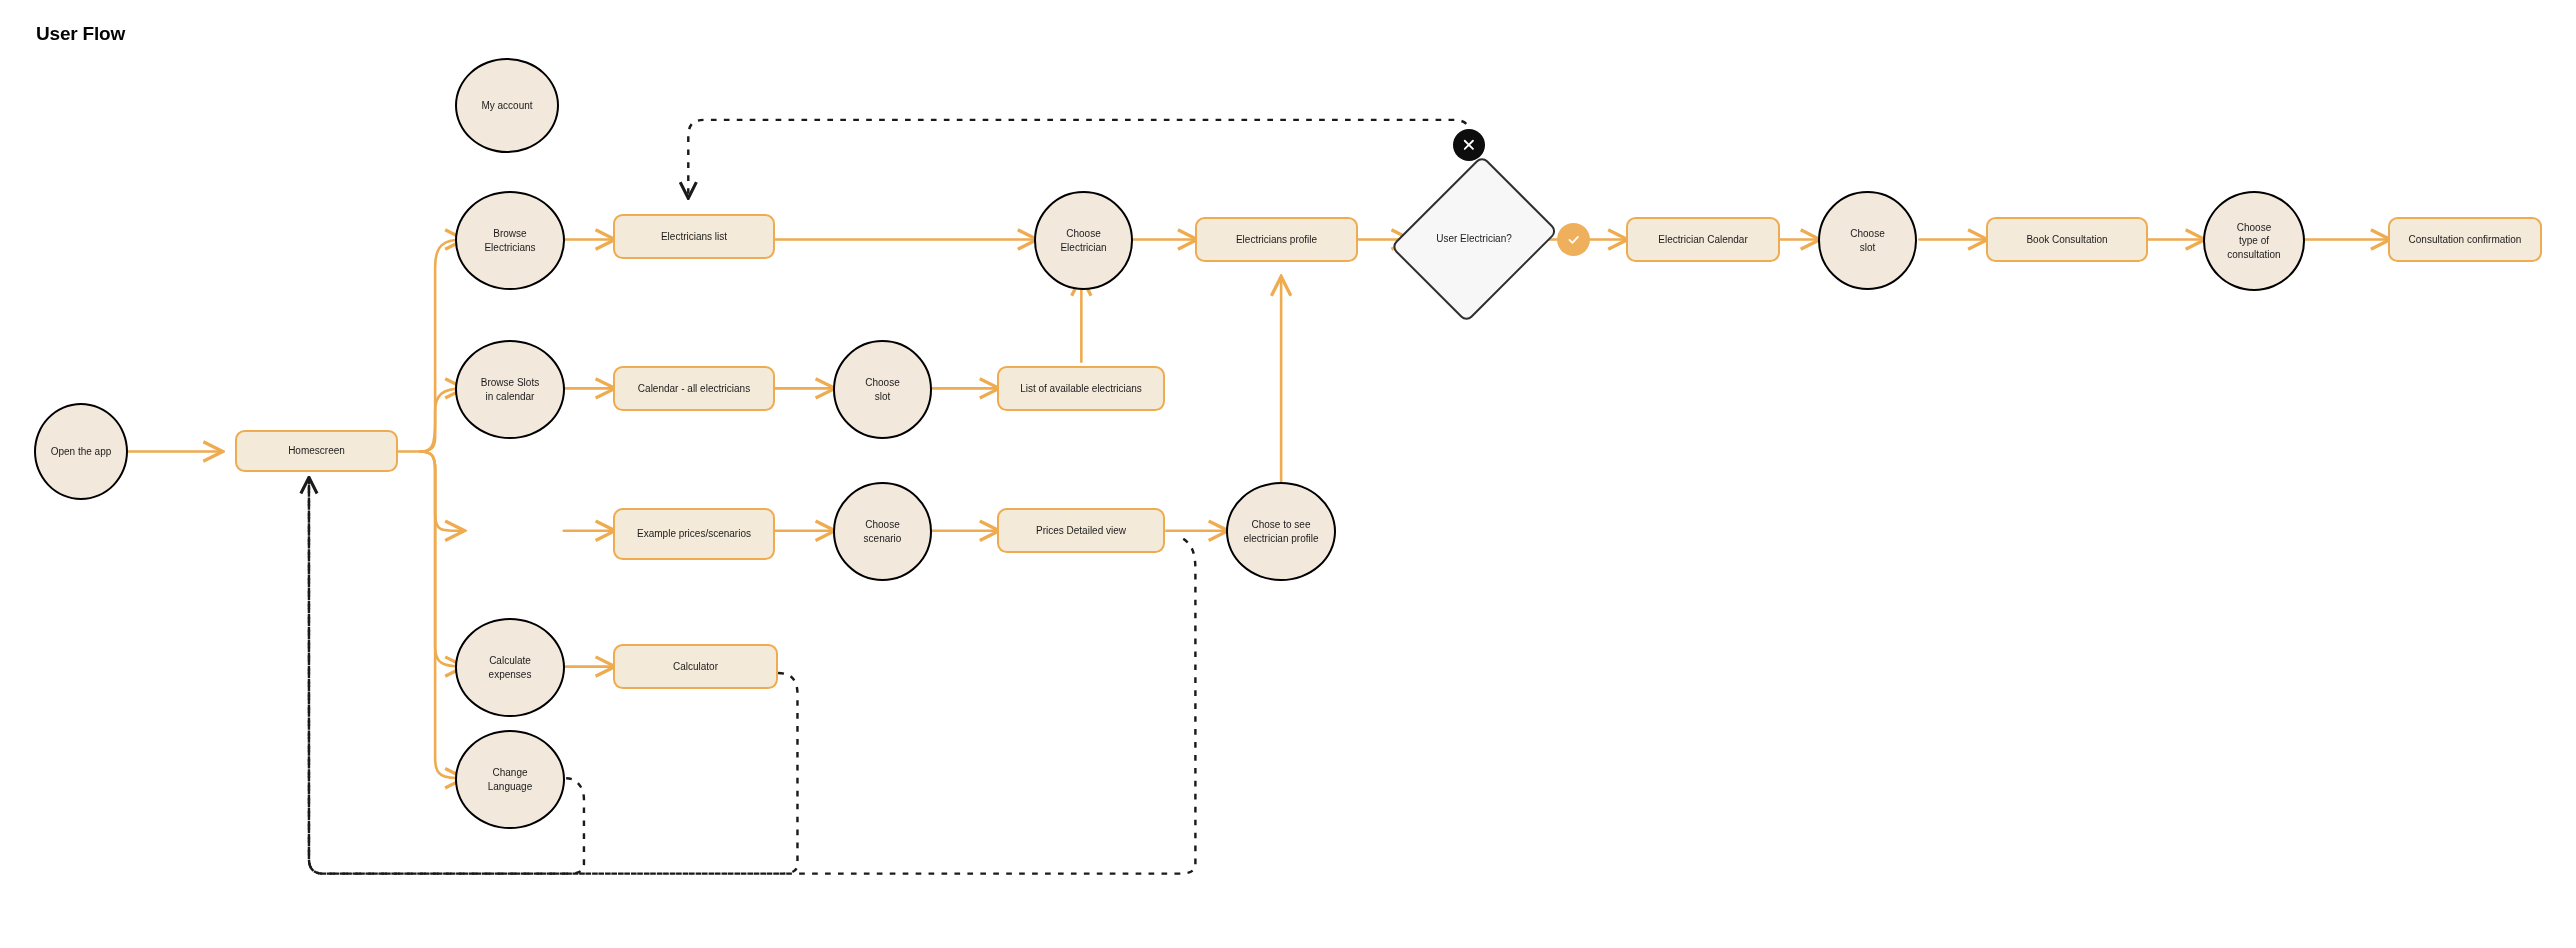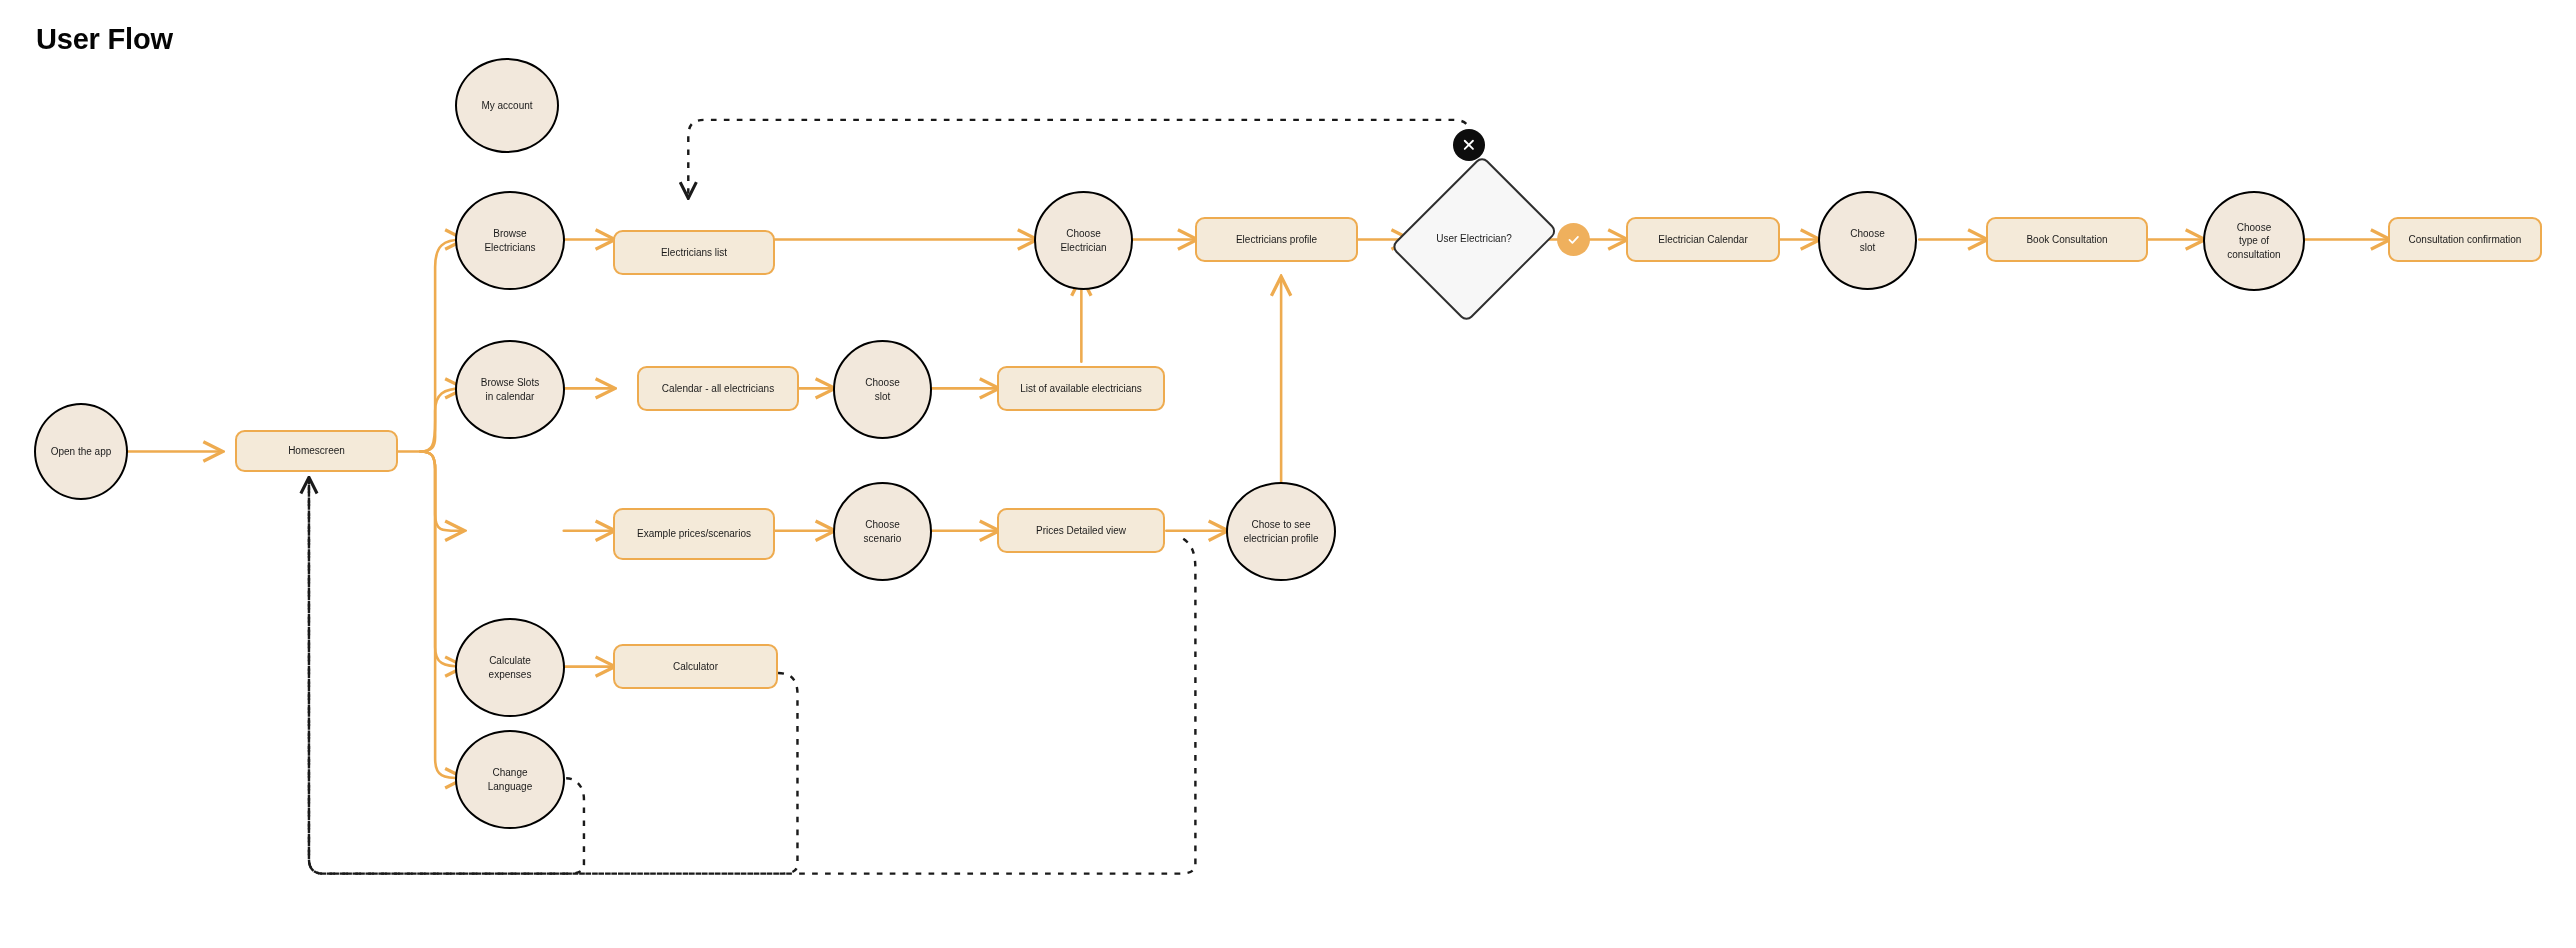--- a/index.html
+++ b/index.html
@@ -17,21 +17,21 @@
     width: 2576px;
     height: 949px;
     background: #ffffff;
     border-radius: 13px;
     overflow: hidden;
   }
   #page-title {
     position: absolute;
     left: 36px;
     top: 22.6px;
-    font-size: 29px;
+    font-size: 19px;
     font-weight: bold;
     color: #050505;
     letter-spacing: -0.2px;
     white-space: nowrap;
   }
   
   #edges {
     position: absolute;
     left: 0;
     top: 0;
@@ -169,21 +169,21 @@
     <span>My account</span>
   </div>
 
   <div class="node circle" style="left:455px; top:191px; width:110px; height:99px;">
     <span>
       <span class="nl">Browse</span>
       <span class="nl">Electricians</span>
     </span>
   </div>
 
-  <div class="node rect" style="left:613px; top:230px; width:162px; height:45px;">
+  <div class="node rect" style="left:613px; top:214px; width:162px; height:45px;">
     <span>Electricians list</span>
   </div>
 
   <div class="node circle" style="left:1034px; top:191px; width:99px; height:99px;">
     <span>
       <span class="nl">Choose</span>
       <span class="nl">Electrician</span>
     </span>
   </div>
 
@@ -235,21 +235,21 @@
     <span>Consultation confirmation</span>
   </div>
 
   <div class="node circle" style="left:455px; top:340px; width:110px; height:99px;">
     <span>
       <span class="nl">Browse Slots</span>
       <span class="nl">in calendar</span>
     </span>
   </div>
 
-  <div class="node rect" style="left:637px; top:366px; width:162px; height:45px;">
+  <div class="node rect" style="left:613px; top:366px; width:162px; height:45px;">
     <span>Calendar - all electricians</span>
   </div>
 
   <div class="node circle" style="left:833px; top:340px; width:99px; height:99px;">
     <span>
       <span class="nl">Choose</span>
       <span class="nl">slot</span>
     </span>
   </div>
 

